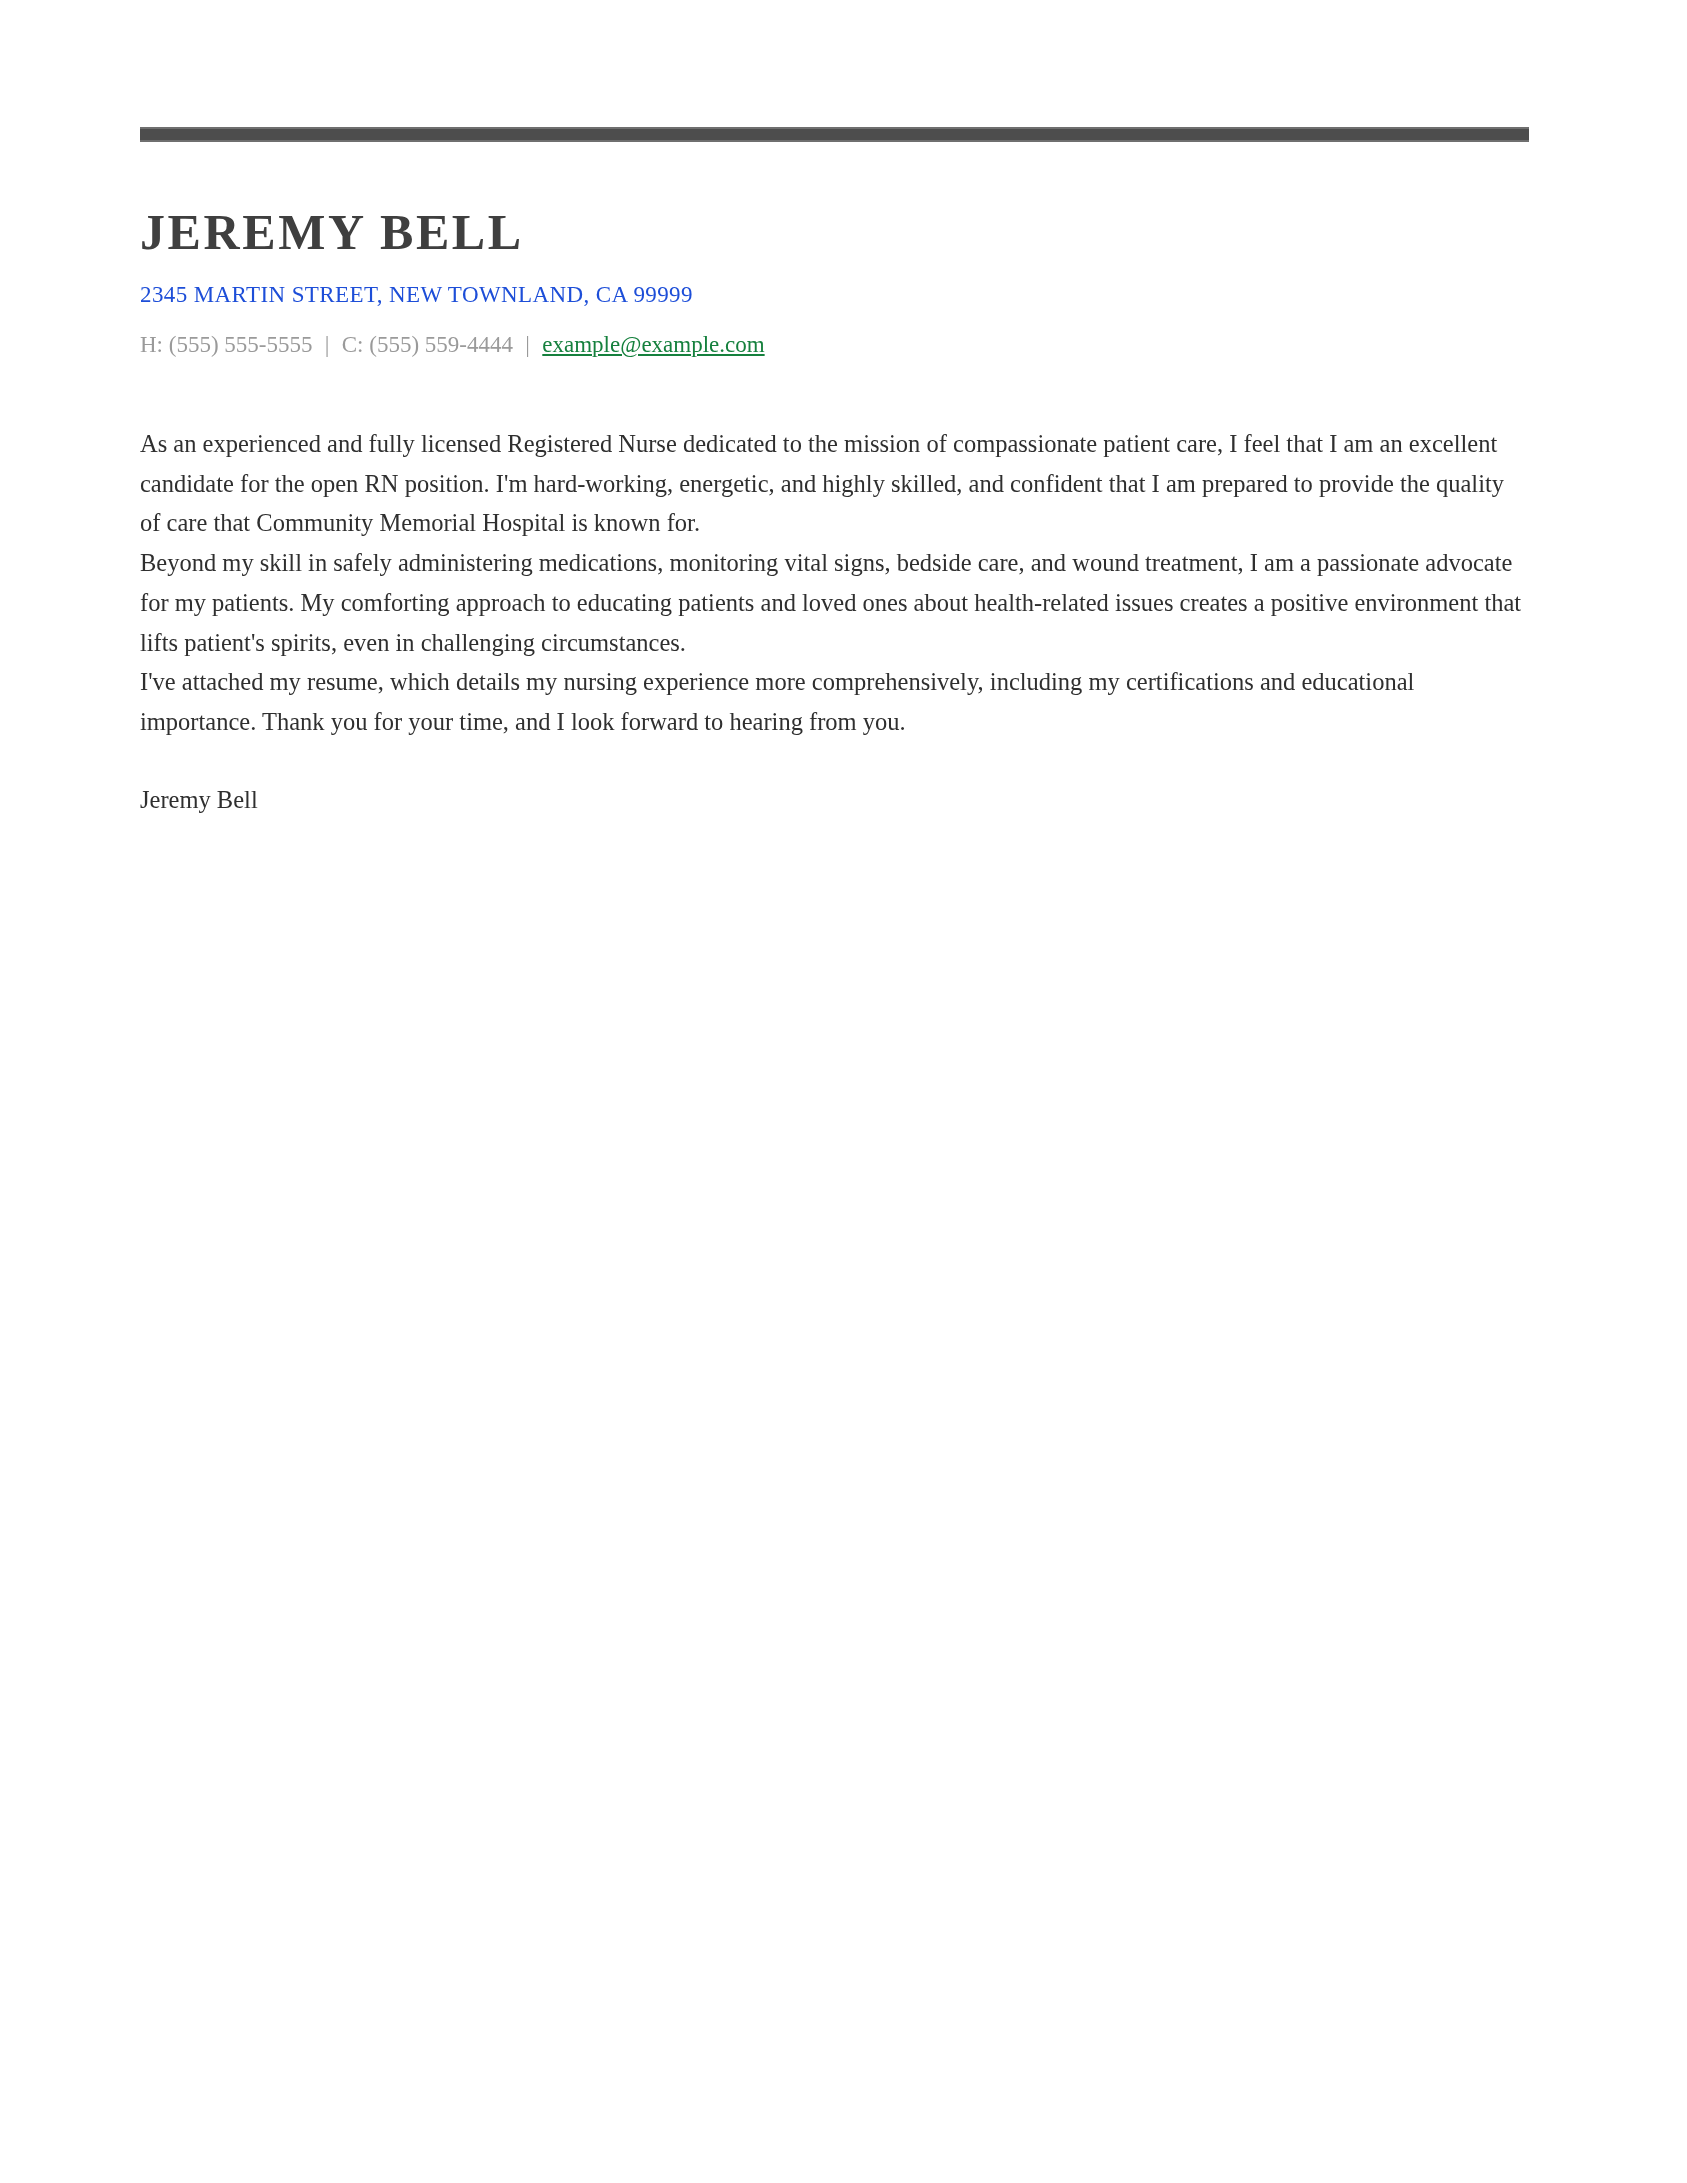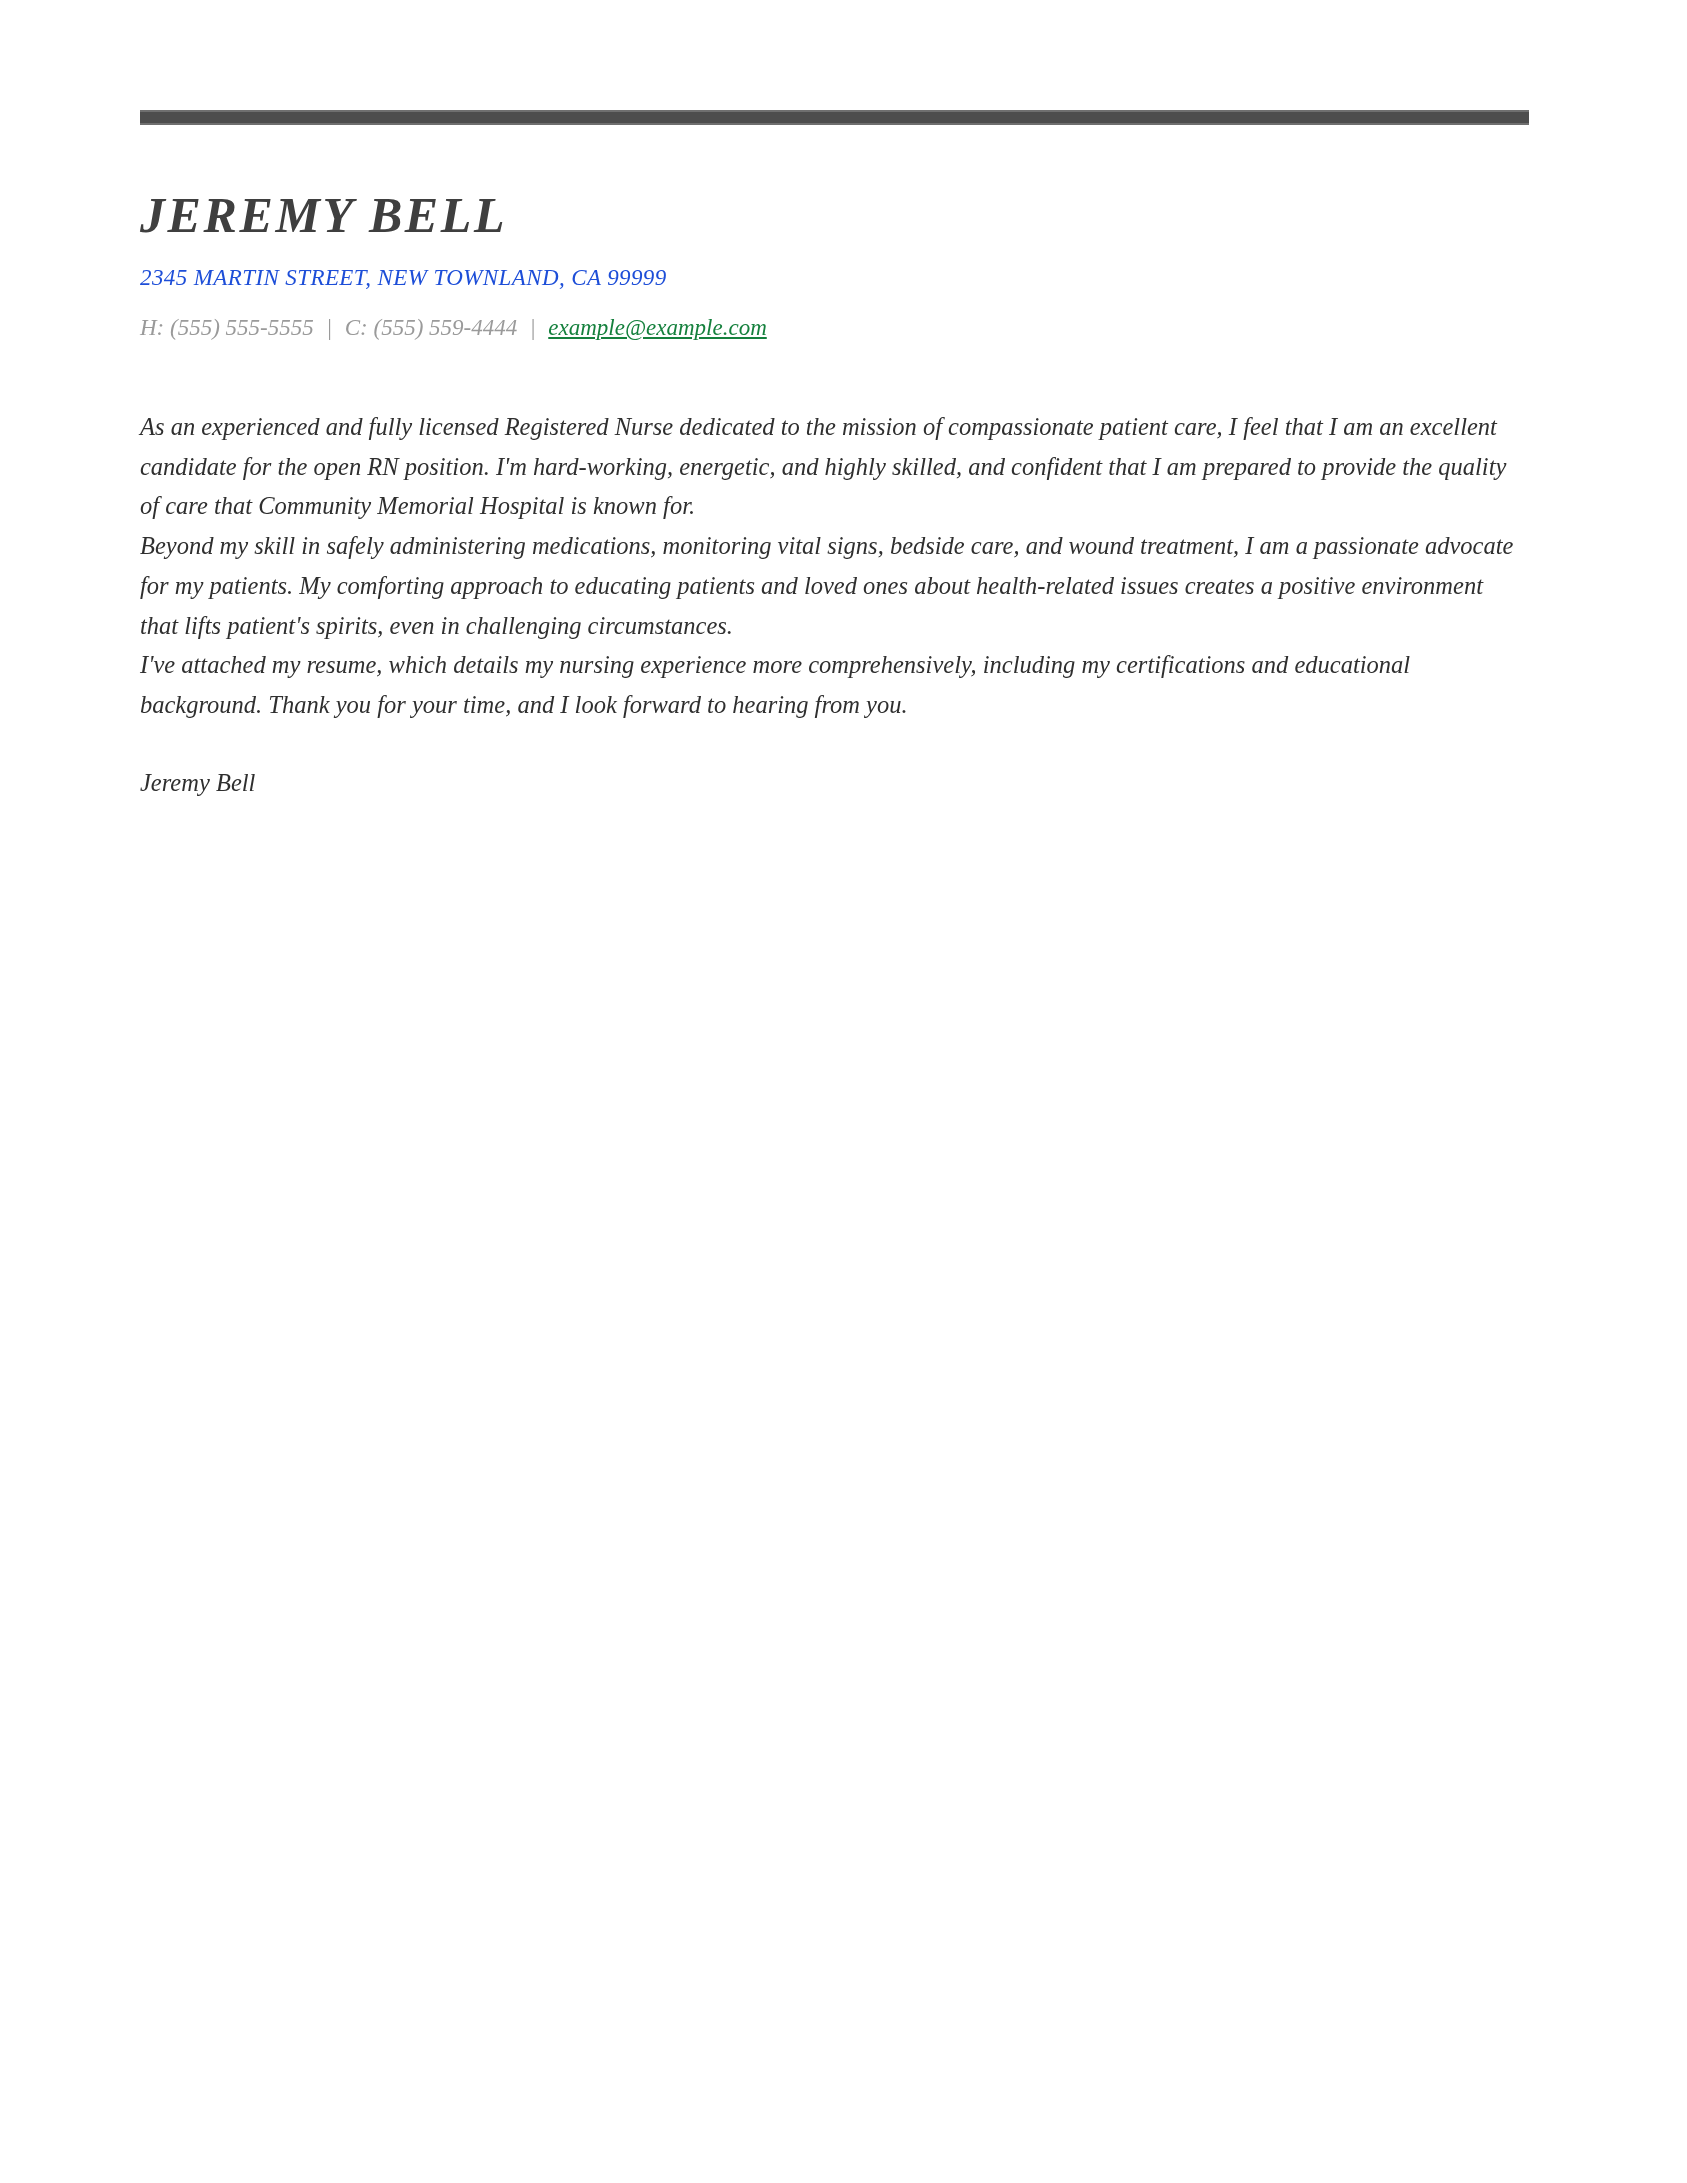--- a/index.html
+++ b/index.html
@@ -20,23 +20,22 @@
     width: 1687px;
     height: 2183px;
     box-sizing: border-box;
     padding: 0;
     background: #ffffff;
   }
 
   .content {
     position: absolute;
     left: 140px;
-    top: 0;
+    top: 17px;
     width: 1404px;
-    font-style: italic;
   }
 
   .top-rule {
     margin-top: 110px;
     width: 1389px;
     height: 10.6px;
     background: #4d4d4d;
     border-top: 2px solid #6f6f6f;
     border-bottom: 2px solid #6f6f6f;
   }
@@ -113,19 +112,19 @@
       <span>H: (555) 555-5555</span>
       <span class="contact-sep">|</span>
       <span>C: (555) 559-4444</span>
       <span class="contact-sep">|</span>
       <a class="email-link" href="#">example@example.com</a>
     </div>
 
     <div class="body-block">
       <div class="para">As an experienced and fully licensed Registered Nurse dedicated to the mission of compassionate patient care, I feel that I am an excellent candidate for the open RN position. I'm hard-working, energetic, and highly skilled, and confident that I am prepared to provide the quality of care that Community Memorial Hospital is known for.</div>
       <div class="para">Beyond my skill in safely administering medications, monitoring vital signs, bedside care, and wound treatment, I am a passionate advocate for my patients. My comforting approach to educating patients and loved ones about health-related issues creates a positive environment that lifts patient's spirits, even in challenging circumstances.</div>
-      <div class="para">I've attached my resume, which details my nursing experience more comprehensively, including my certifications and educational background. Thank you for your time, and I look forward to hearing from you.</div>
+      <div class="para">I've attached my resume, which details my nursing experience more comprehensively, including my certifications and educational importance. Thank you for your time, and I look forward to hearing from you.</div>
       <div class="signature">Jeremy Bell</div>
     </div>
 
   </div>
 </div>
 
 
 </body></html>

